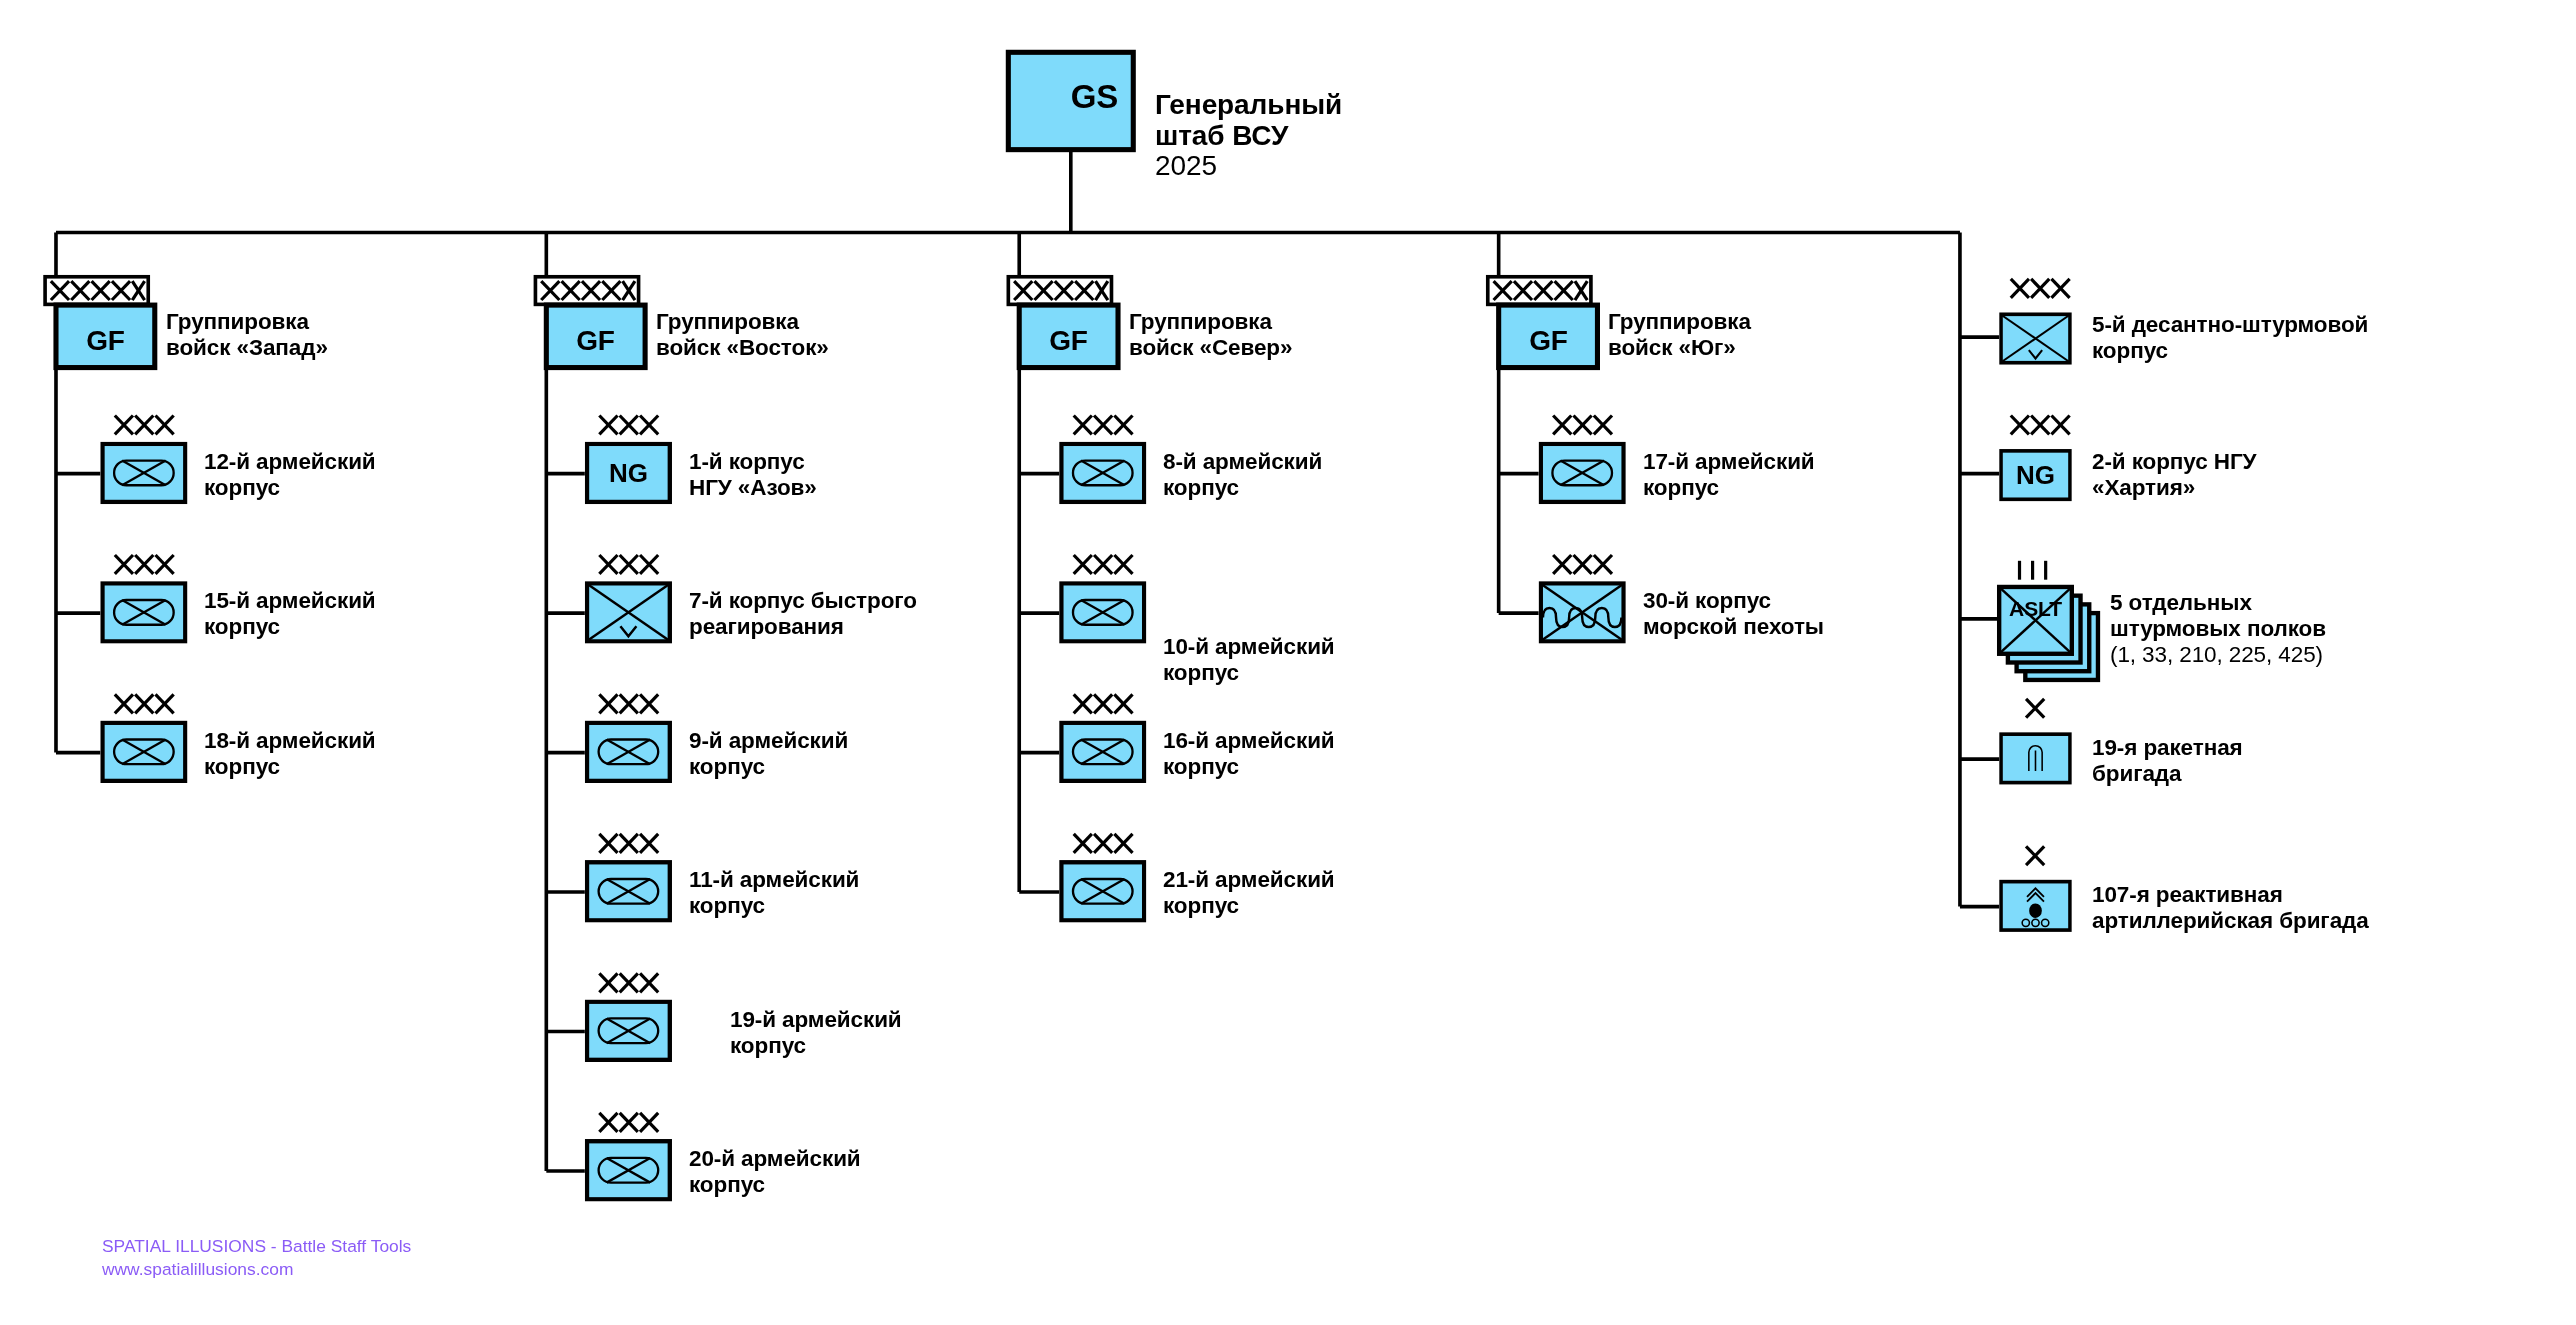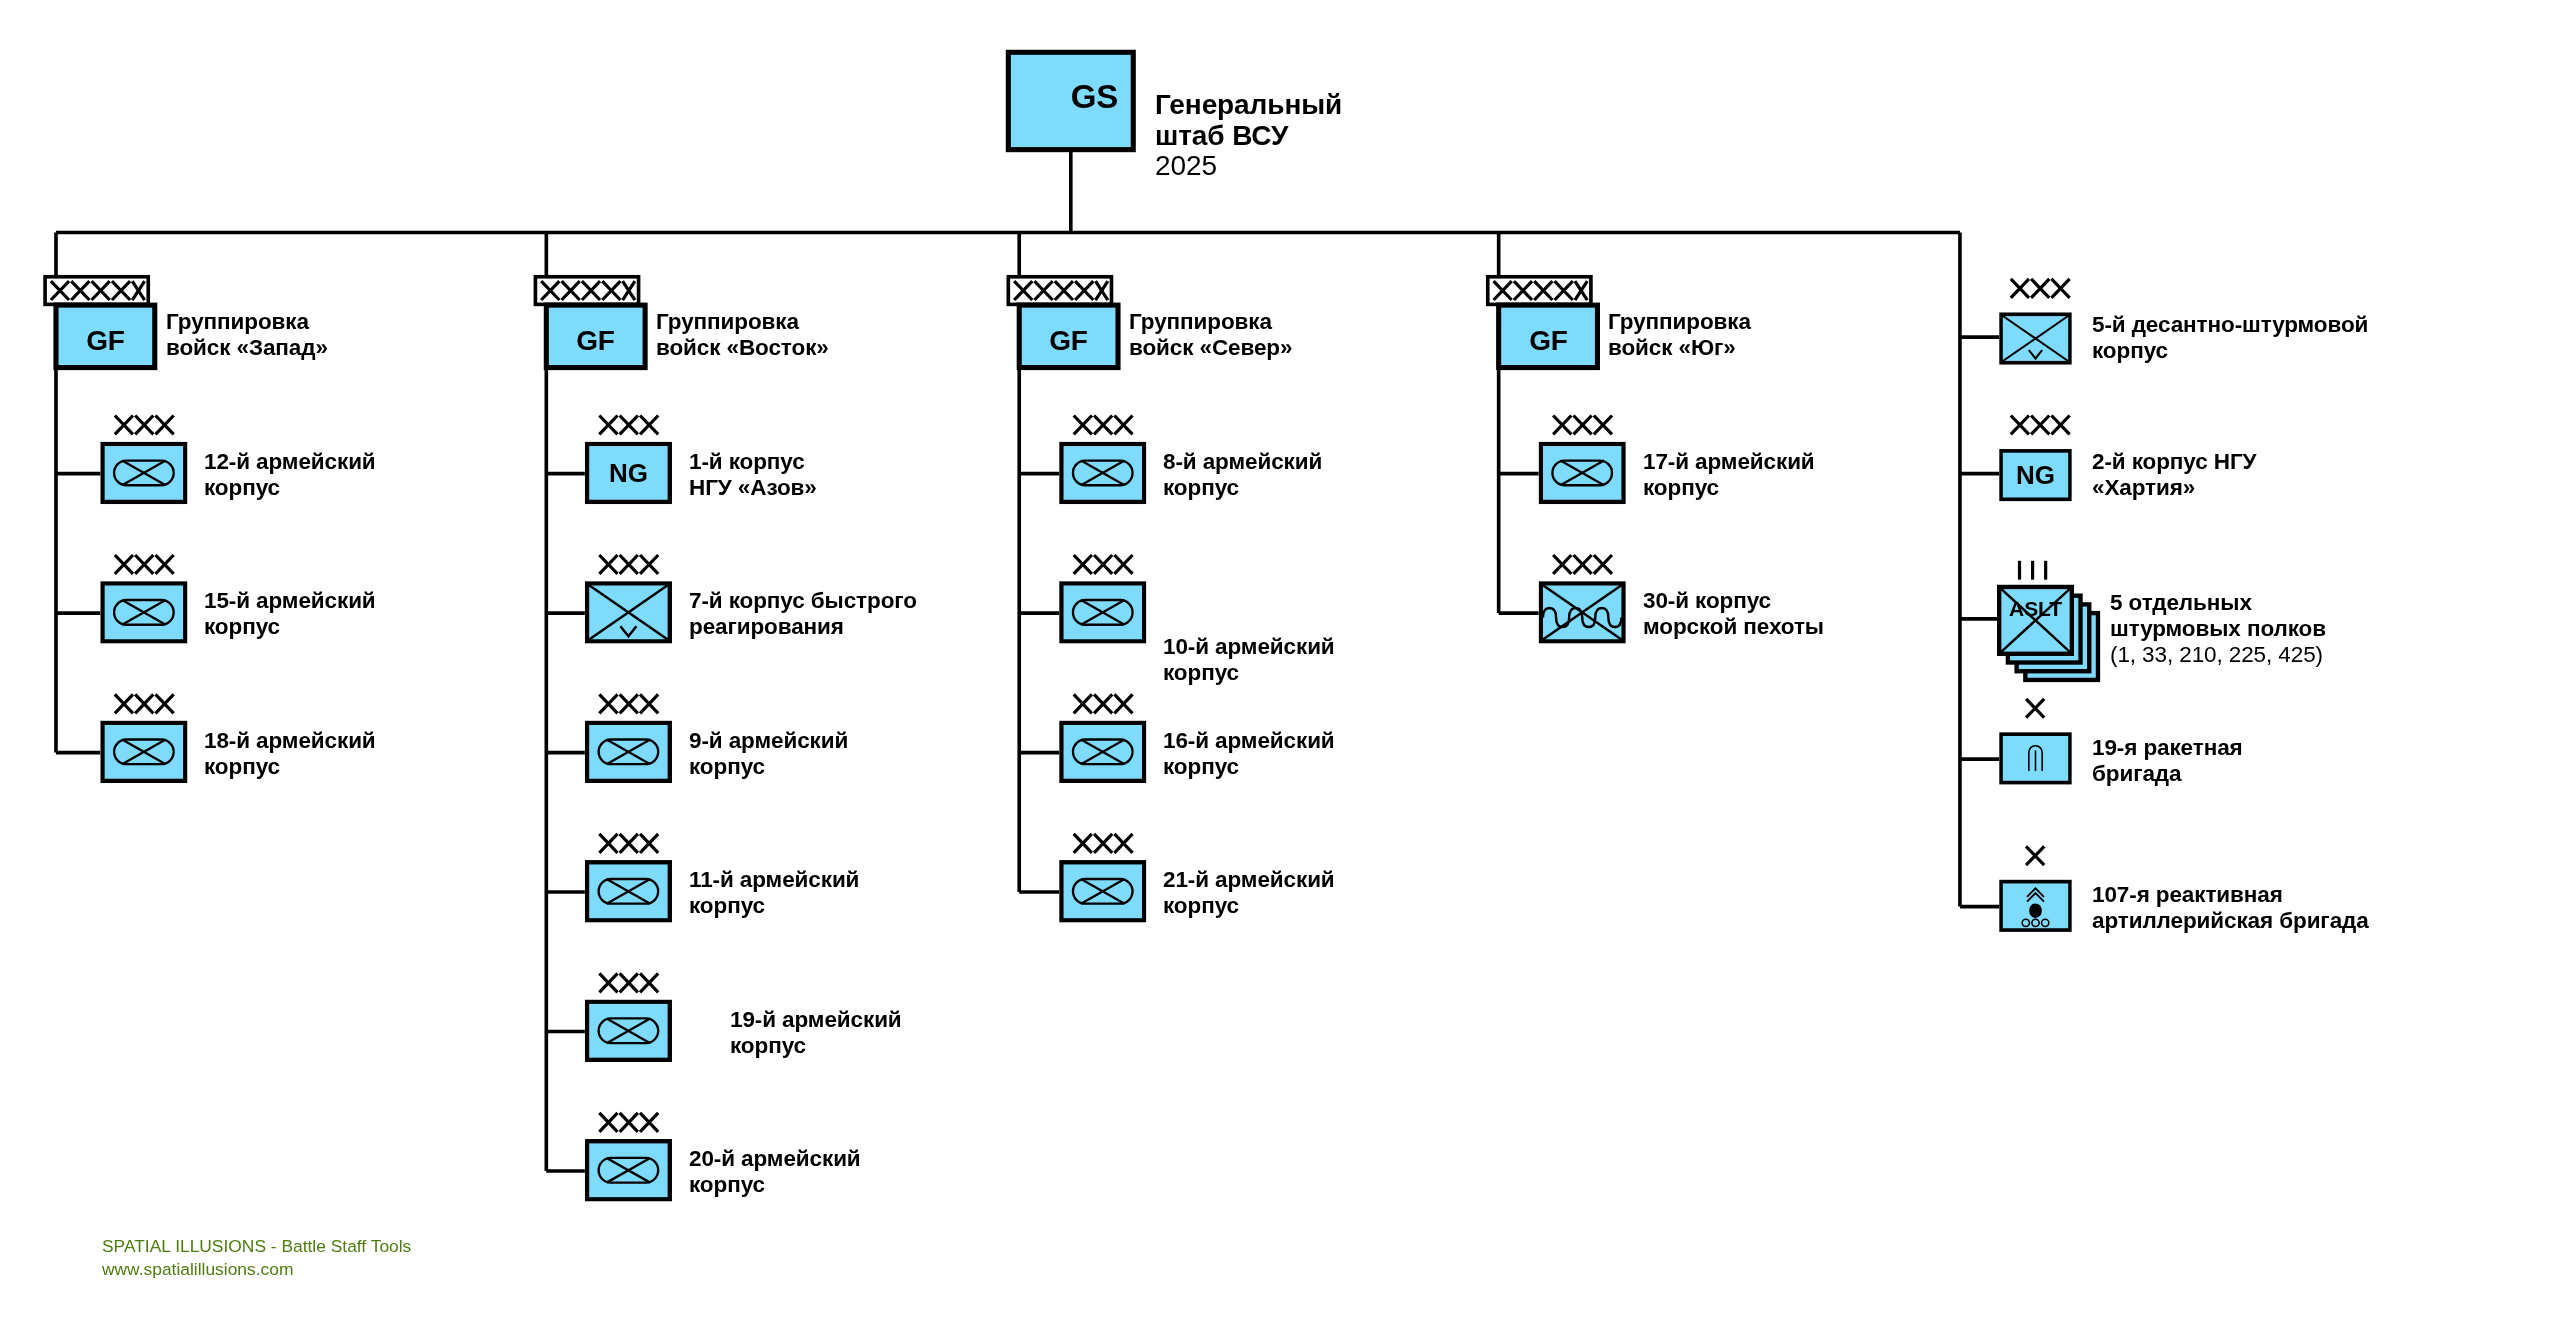--- a/index.html
+++ b/index.html
@@ -20,21 +20,21 @@
     letter-spacing:-0.1px;
   }
   .lbl.root{font-size:28px;line-height:1.12;margin-top:48px;}
   .lbl.gf{font-size:22.5px;}
   .lbl.unit{font-size:22.5px;}
   .lbl.sub{font-weight:normal;font-size:22.5px;line-height:1.12;}
   .lbl.rootyear{font-weight:normal;}
 
   .footer{
     position:absolute;left:102px;top:1235px;
-    font-size:17.4px;color:#4d7c0f;font-weight:normal;line-height:1.35;
+    font-size:17.4px;color:#8b5cf6;font-weight:normal;line-height:1.35;
     white-space:pre-line;font-family:"Liberation Sans","DejaVu Sans",sans-serif;
   }
 </style>
 </head>
 <body>
 
 <div id="chart-root">
 
   <svg class="board" viewBox="0 0 3546 1824">
     <defs>

